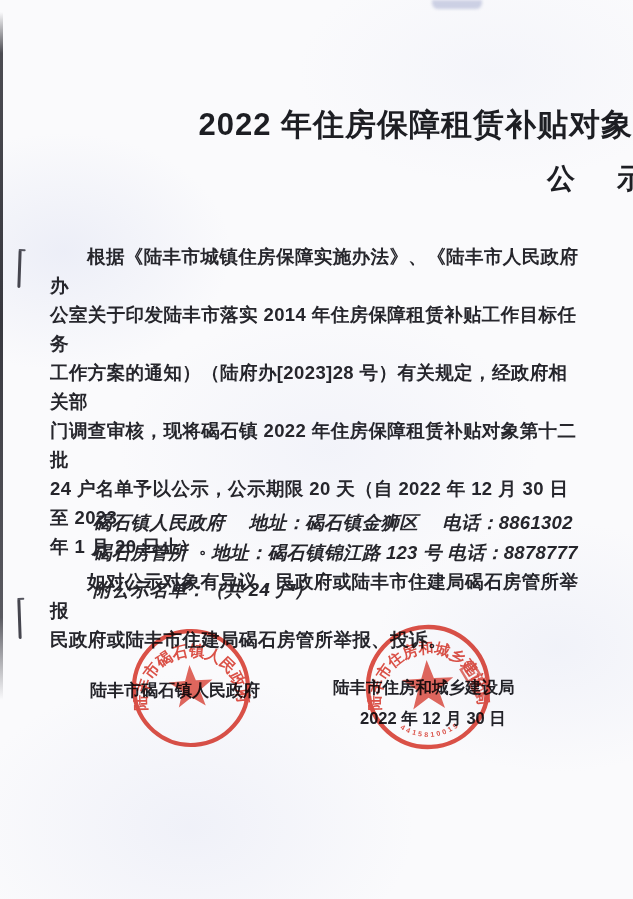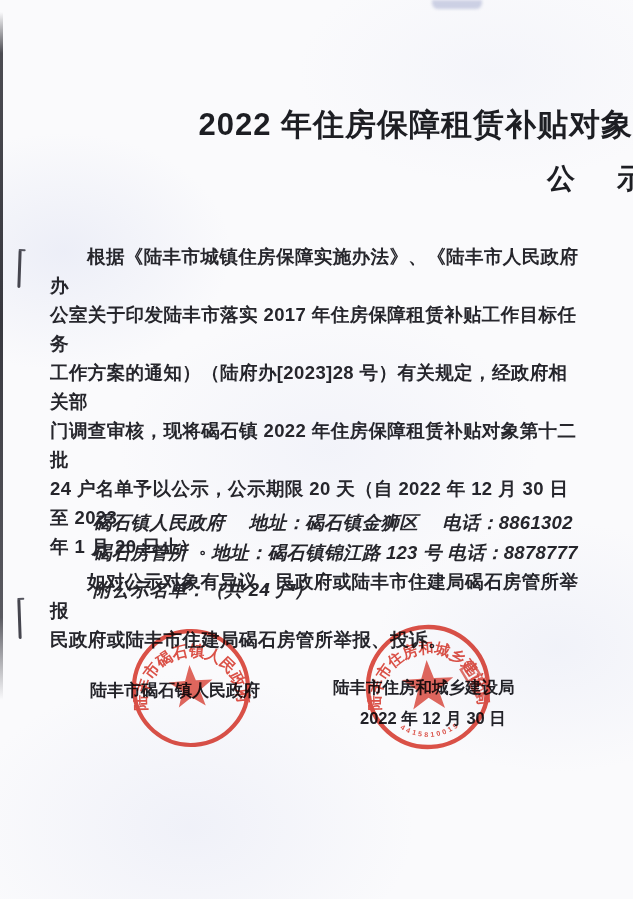--- a/index.html
+++ b/index.html
@@ -94,21 +94,21 @@
   <div id="binding-mark-1" class="binding-mark"></div>
   <div id="binding-mark-2" class="binding-mark"></div>
   <div class="top-smudge"></div>
 
   <div id="title-line1" class="doc-title">2022 年住房保障租赁补贴对象</div>
   <div id="title-line2" class="doc-title">公　示</div>
 
   <div id="paragraphs" class="body-block">
     <div>
       <div class="indent">根据《陆丰市城镇住房保障实施办法》、《陆丰市人民政府办</div>
-      <div>公室关于印发陆丰市落实 2017 年住房保障租赁补贴工作目标任务</div>
+      <div>公室关于印发陆丰市落实 2014 年住房保障租赁补贴工作目标任务</div>
       <div>工作方案的通知）（陆府办[2023]28 号）有关规定，经政府相关部</div>
       <div>门调查审核，现将碣石镇 2022 年住房保障租赁补贴对象第十二批</div>
       <div>24 户名单予以公示，公示期限 20 天（自 2022 年 12 月 30 日至 2023</div>
       <div>年 1 月 20 日止）。</div>
     </div>
     <div class="para-gap">
       <div class="indent">如对公示对象有异议，民政府或陆丰市住建局碣石房管所举报</div>
       <div>民政府或陆丰市住建局碣石房管所举报、投诉。</div>
     </div>
   </div>

